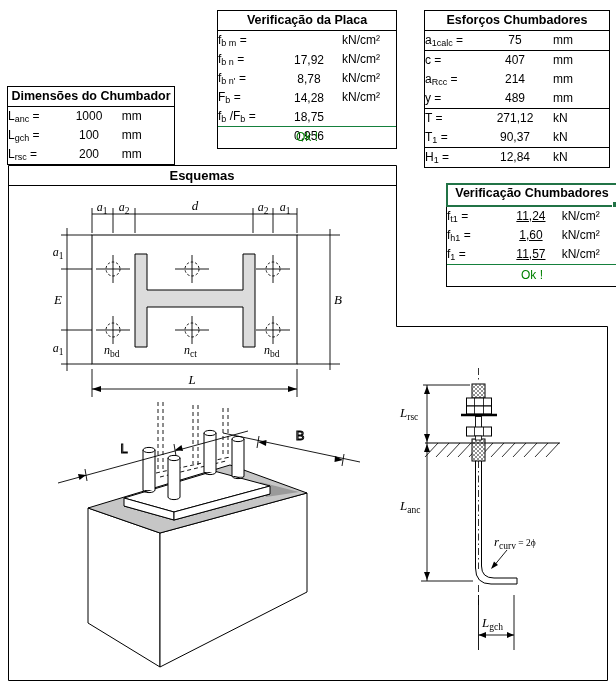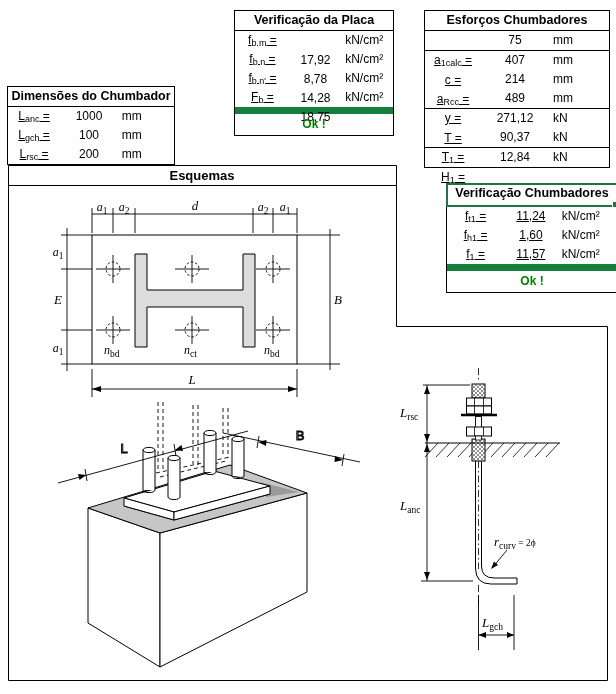--- a/index.html
+++ b/index.html
@@ -2,28 +2,28 @@
 <html><head>
 <meta charset="utf-8">
 <style>
   html,body{margin:0;padding:0;}
   body{width:616px;height:694px;position:relative;background:#fff;overflow:hidden;
        font-family:"Liberation Sans",sans-serif;color:#000;}
   .tbl{position:absolute;border:1px solid #000;background:#fff;font-size:12px;box-sizing:border-box;}
   .tbl .title{font-weight:bold;text-align:center;border-bottom:1px solid #000;height:19px;line-height:18px;font-size:12.5px;white-space:nowrap;overflow:hidden;}
   .t-row{display:flex;height:19px;line-height:19px;align-items:stretch;}
   .t-row.sep{border-top:1px solid #000;}
-  .t-row .lbl{text-align:center;white-space:nowrap;text-decoration:underline;}
+  .t-row .lbl{text-align:left;white-space:nowrap;}
   .t-row .val{text-align:center;white-space:nowrap;}
   .t-row .unit{text-align:left;padding-left:4px;white-space:nowrap;}
   sub{font-size:9px;line-height:0;vertical-align:-2px;}
-  .ok{height:21px;line-height:21px;text-align:center;font-weight:bold;border-top:7px solid #15803d;}
+  .ok{height:21px;line-height:21px;text-align:center;font-weight:normal;border-top:1px solid #15803d;}
   
   .placa .lbl{width:62px;} .placa .val{width:58px;margin-top:20px;} .placa .unit{width:54px;}
-  .esforcos .lbl{width:56px;margin-top:20px;} .esforcos .val{width:68px;} .esforcos .unit{width:56px;}
+  .esforcos .lbl{width:56px;} .esforcos .val{width:68px;} .esforcos .unit{width:56px;}
   .chumb .lbl{width:62px;} .chumb .val{width:58px;text-decoration:underline;} .chumb .unit{width:60px;}
   .dimensoes .lbl{width:58px;} .dimensoes .val{width:64px;} .dimensoes .unit{width:58px;}
   .sel-title{position:relative;border:2px solid #217346;margin:-1px -1px 0 -1px;height:20px;line-height:17px;font-weight:bold;text-align:center;font-size:12.5px;white-space:nowrap;}
   .fill-handle{position:absolute;right:-3px;bottom:-3px;width:5px;height:5px;background:#217346;border:1px solid #fff;}
   svg text{font-family:"Liberation Serif",serif;}
   .dim{font-style:italic;font-size:13px;}
   .dimsmall{font-style:italic;font-size:12px;}
   .sans{font-family:"Liberation Sans",sans-serif;font-style:normal;font-size:13px;}
   .sb{font-size:9.5px;font-style:normal;}
 </style>
@@ -44,21 +44,21 @@
         <span class="unit">mm</span>
       </div>
       <div class="t-row">
         <span class="lbl">L<sub>rsc</sub> =</span>
         <span class="val">200</span>
         <span class="unit">mm</span>
       </div>
     </div>
 </div>
 
-<div class="tbl placa" style="left:234px;top:10px;width:160px;">
+<div class="tbl placa" style="left:217px;top:10px;width:180px;">
   <div class="title">Verificação da Placa</div>
   <div>
       <div class="t-row">
         <span class="lbl">f<sub>b m</sub> =</span>
         <span class="val">17,92</span>
         <span class="unit">kN/cm²</span>
       </div>
       <div class="t-row">
         <span class="lbl">f<sub>b n</sub> =</span>
         <span class="val">8,78</span>
@@ -66,20 +66,25 @@
       </div>
       <div class="t-row">
         <span class="lbl">f<sub>b n'</sub> =</span>
         <span class="val">14,28</span>
         <span class="unit">kN/cm²</span>
       </div>
       <div class="t-row">
         <span class="lbl">F<sub>b</sub> =</span>
         <span class="val">18,75</span>
         <span class="unit">kN/cm²</span>
+      </div>
+      <div class="t-row">
+        <span class="lbl">f<sub>b</sub> /F<sub>b</sub> =</span>
+        <span class="val">0,956</span>
+        <span class="unit"></span>
       </div>
     </div>
   <div class="ok" style="color: rgb(0, 128, 0);">Ok !</div>
 </div>
 
 <div class="tbl esforcos" style="left:424px;top:10px;width:186px;">
   <div class="title">Esforços Chumbadores</div>
   <div>
       <div class="t-row">
         <span class="lbl">a<sub>1calc</sub> =</span>

